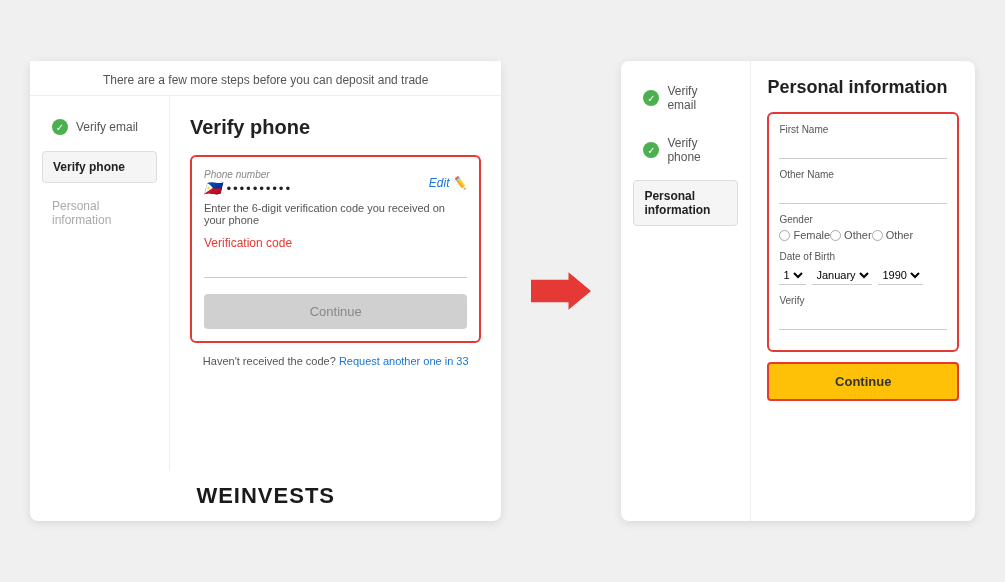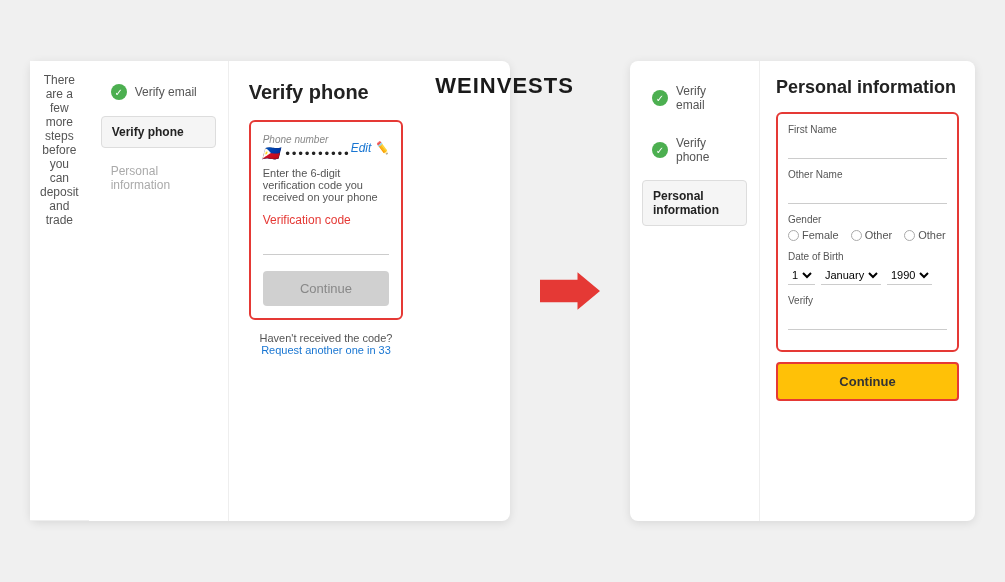--- a/index.html
+++ b/index.html
@@ -24,21 +24,21 @@
 
     
     .left-panel {
       background: #fff;
       border-radius: 8px;
       width: 480px;
       min-height: 460px;
       padding: 0;
       box-shadow: 0 2px 10px rgba(0,0,0,0.1);
       display: flex;
-      flex-direction: row;
+      flex-direction: column;
       position: relative;
     }
     .top-banner {
       background: #fff;
       text-align: center;
       padding: 12px 10px 8px;
       font-size: 12px;
       color: #555;
       border-bottom: 1px solid #eee;
     }
@@ -237,21 +237,20 @@
       width: 100%;
       border: none;
       border-bottom: 1px solid #ccc;
       font-size: 12px;
       padding: 3px 0;
       outline: none;
     }
     .gender-row {
       display: flex;
       align-items: flex-end;
-      gap: 12px;
       margin-top: 4px;
     }
     .radio-option {
       display: flex;
       align-items: center;
       gap: 3px;
       font-size: 11px;
       color: #555;
     }
     .radio-circle {

